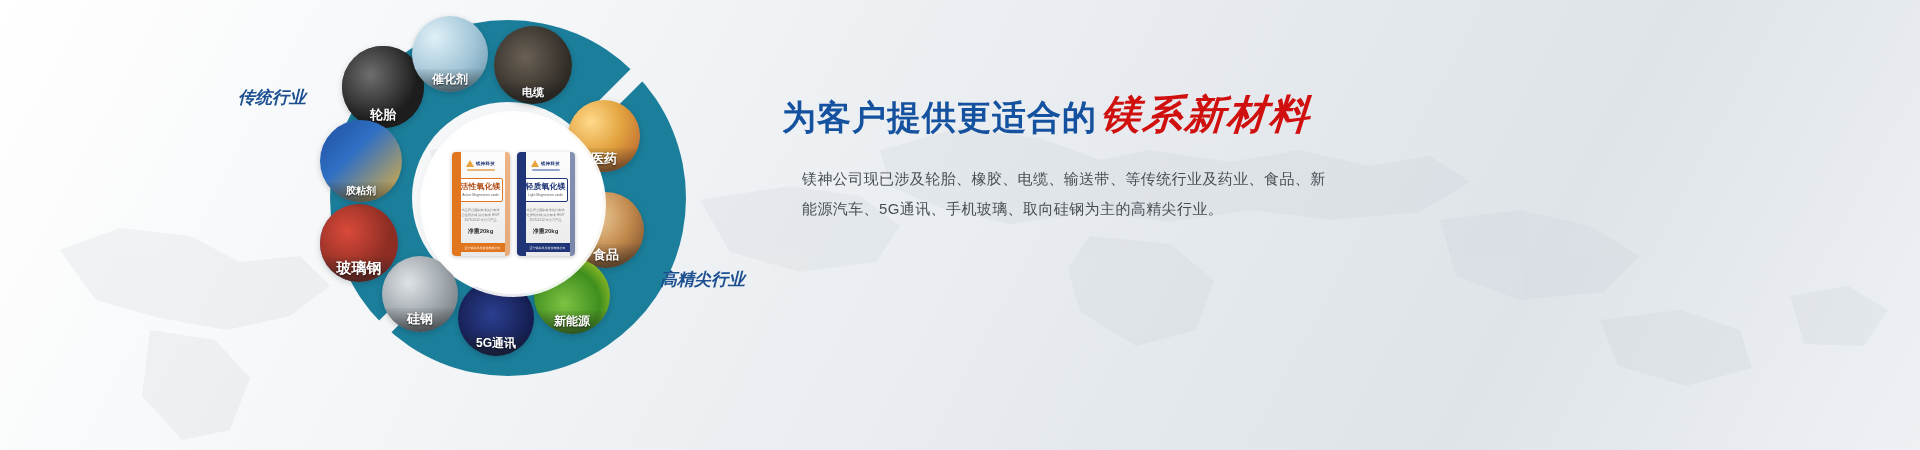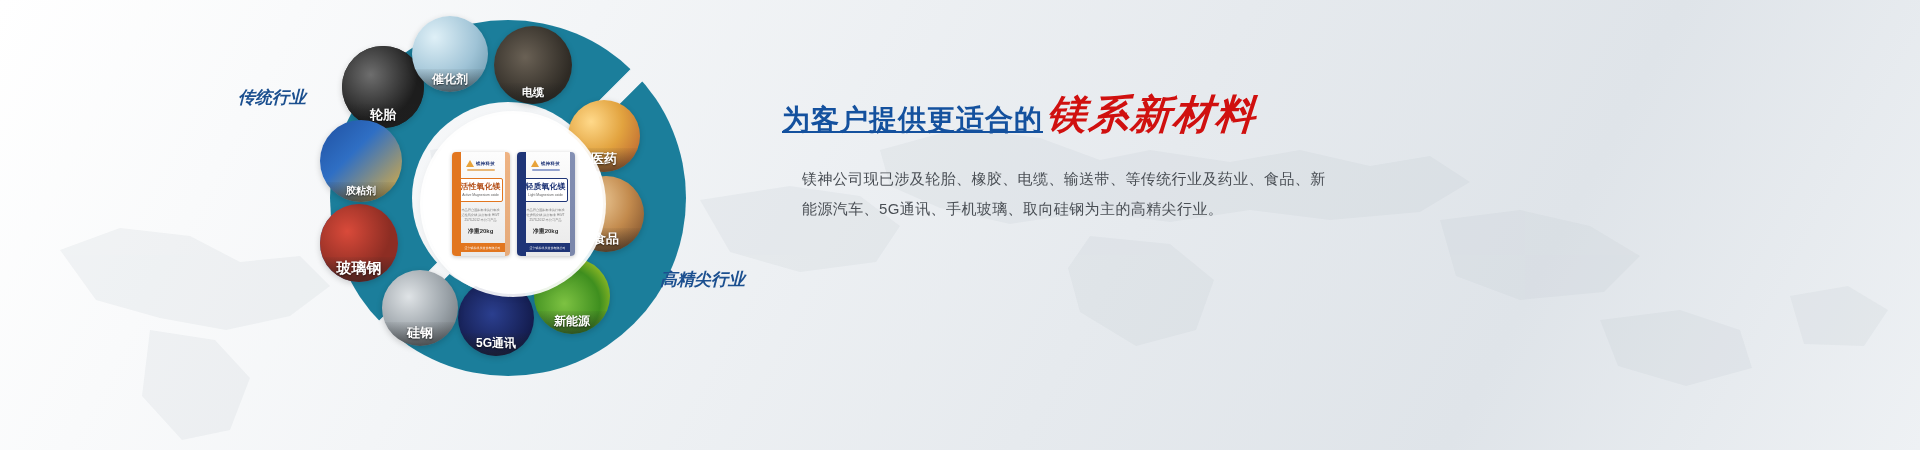--- a/index.html
+++ b/index.html
@@ -77,22 +77,22 @@
               background: linear-gradient(180deg, rgba(40,40,40,.05), rgba(30,30,30,.55));
               color: #fff; text-align: center; font-weight: 700;
               text-shadow: 0 1px 2px rgba(0,0,0,.65); }
 
   
   .sec-label { position: absolute; color: #1b4f8f; font-weight: 700; white-space: nowrap; z-index: 8; font-style: italic; }
 
   
   .copy { position: absolute; left: 782px; top: 96px; width: 720px; z-index: 9; }
   .headline { display: flex; align-items: flex-end; gap: 4px; white-space: nowrap; }
-  .hl-blue { font-size: 28px; font-weight: 700; color: #14519e; letter-spacing: 1px;
-             line-height: 1; text-decoration: underline; }
+  .hl-blue { font-size: 34px; font-weight: 700; color: #14519e; letter-spacing: 1px;
+             line-height: 1; }
   .hl-red { font-size: 40px; font-weight: 700; color: #d0100f; line-height: .95;
             font-family: "Liberation Serif", "DejaVu Serif", serif;
             font-style: italic; letter-spacing: 2px; transform: skewX(-4deg); }
   .body-copy { margin-top: 30px; font-size: 15px; color: #4a4f55; line-height: 2.0;
                letter-spacing: .4px; margin-left: 20px; }
   .body-copy p { margin: 0; }
 </style>
 </head>
 <body>
 
@@ -193,33 +193,33 @@
           <div class="cap" style="font-size: 12px; padding: 2px 0px 4px; font-family: Liberation Serif, serif;">催化剂</div>
         </div>
         <div class="bub" style="left: 176px; top: 18px; width: 78px; height: 78px;">
           <div class="img" style="background: radial-gradient(circle at 40% 40%, rgb(106, 97, 85), rgb(46, 42, 36) 70%);"></div>
           <div class="cap" style="font-size: 11px; padding: 2px 0px 4px;">电缆</div>
         </div>
         <div class="bub" style="left: 250px; top: 92px; width: 72px; height: 72px;">
           <div class="img" style="background: radial-gradient(circle at 32% 30%, rgb(255, 217, 138), rgb(226, 163, 63) 45%, rgb(176, 83, 44) 100%);"></div>
           <div class="cap" style="font-size: 13px; padding: 2px 0px 4px;">医药</div>
         </div>
-        <div class="bub" style="left: 250px; top: 168px; width: 76px; height: 76px;">
+        <div class="bub" style="left: 250px; top: 184px; width: 76px; height: 76px;">
           <div class="img" style="background: radial-gradient(circle at 35% 32%, rgb(240, 207, 158), rgb(194, 138, 77) 50%, rgb(107, 63, 34) 100%);"></div>
           <div class="cap" style="font-size: 13px; padding: 2px 0px 4px;">食品</div>
         </div>
         <div class="bub" style="left: 216px; top: 250px; width: 76px; height: 76px;">
           <div class="img" style="background: radial-gradient(circle at 40% 60%, rgb(125, 194, 66), rgb(63, 143, 31) 55%, rgb(217, 224, 42) 100%);"></div>
           <div class="cap" style="font-size: 12px; padding: 2px 0px 4px;">新能源</div>
         </div>
         <div class="bub" style="left: 140px; top: 272px; width: 76px; height: 76px;">
           <div class="img" style="background: radial-gradient(circle at 45% 45%, rgb(43, 63, 143), rgb(18, 26, 74) 75%);"></div>
           <div class="cap" style="font-size: 12px; padding: 2px 0px 4px;">5G通讯</div>
         </div>
-        <div class="bub" style="left: 64px; top: 262px; width: 76px; height: 76px;">
+        <div class="bub" style="left: 64px; top: 248px; width: 76px; height: 76px;">
           <div class="img" style="background: radial-gradient(circle at 35% 35%, rgb(223, 227, 230), rgb(154, 162, 168) 55%, rgb(95, 102, 107) 100%);"></div>
           <div class="cap" style="font-size: 13px; padding: 2px 0px 4px;">硅钢</div>
         </div>
         <div class="bub" style="left: 2px; top: 196px; width: 78px; height: 78px;">
           <div class="img" style="background: radial-gradient(circle at 35% 35%, rgb(217, 74, 58), rgb(141, 45, 35) 60%), rgb(47, 99, 168);"></div>
           <div class="cap" style="font-size: 15px; padding: 2px 0px 4px; margin-top: 8px;">玻璃钢</div>
         </div>
         <div class="bub" style="left: 2px; top: 112px; width: 82px; height: 82px;">
           <div class="img" style="background: linear-gradient(135deg, rgb(31, 79, 160) 0%, rgb(47, 111, 196) 40%, rgb(231, 178, 58) 100%);"></div>
           <div class="cap" style="font-size: 10px; padding: 2px 0px 4px;">胶粘剂</div>

